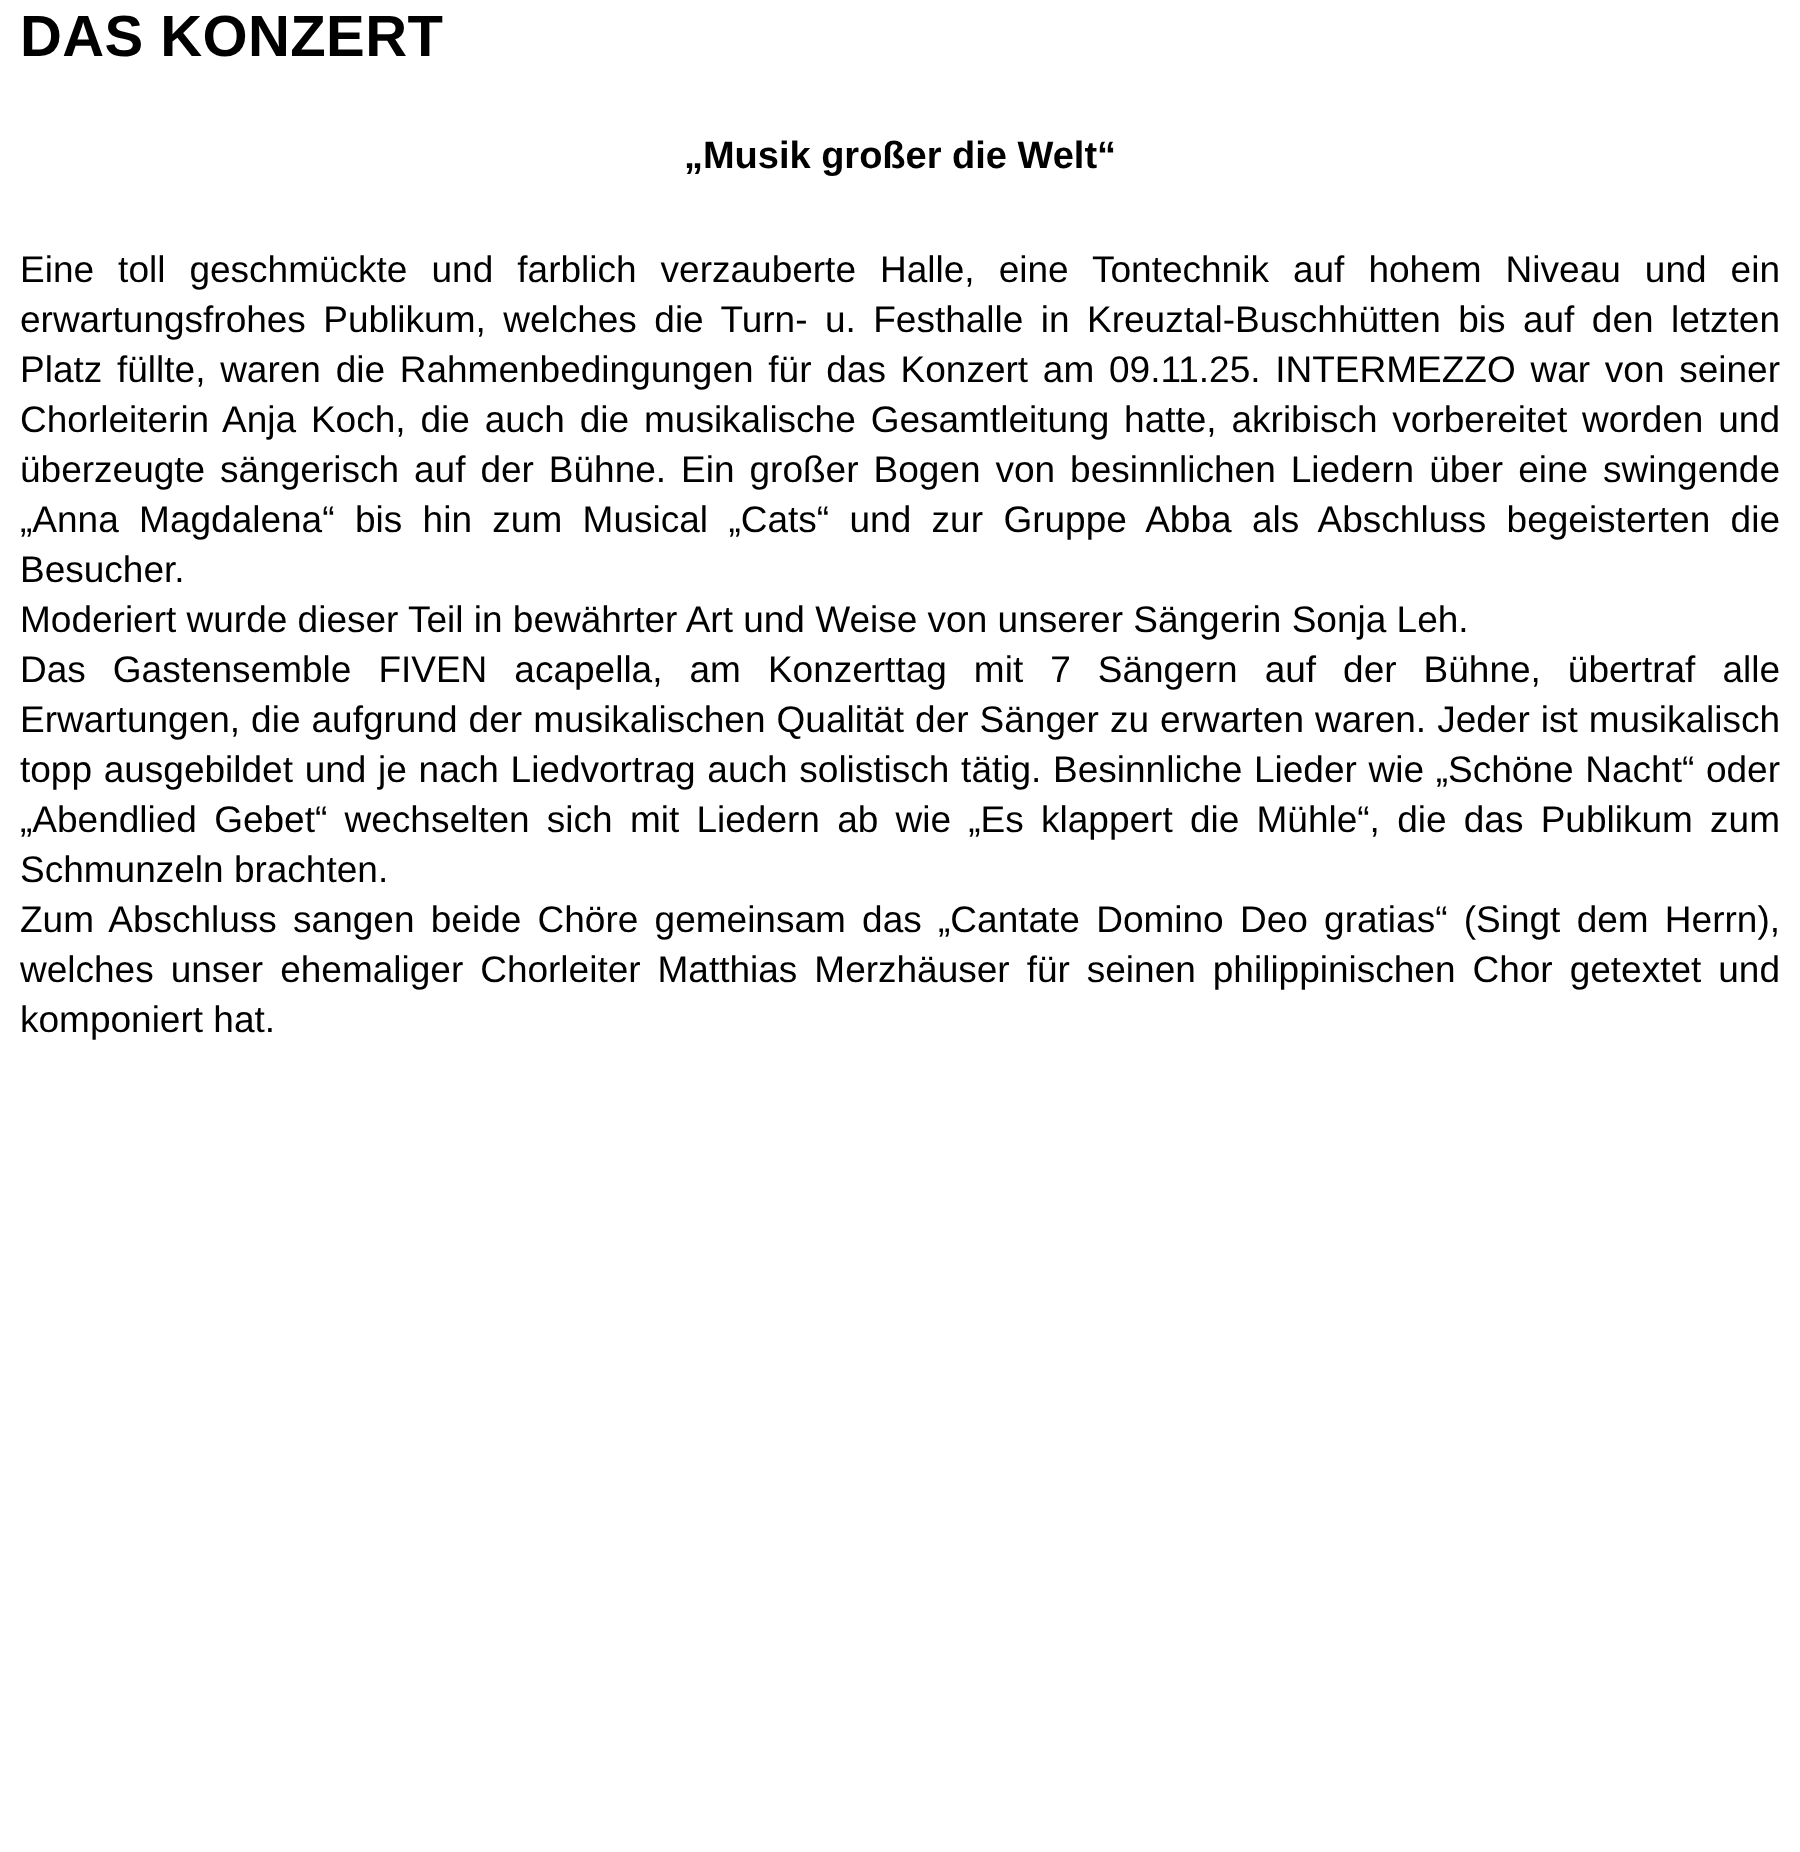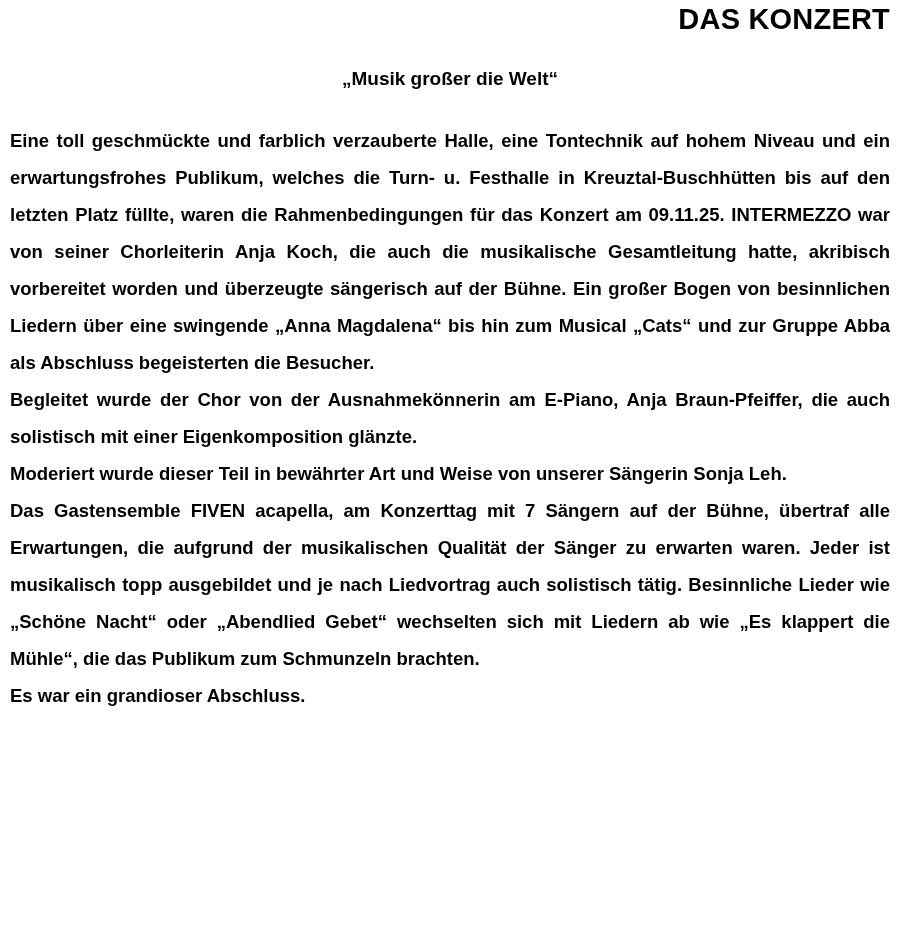--- a/index.html
+++ b/index.html
@@ -15,59 +15,58 @@
     overflow: hidden;
   }
   .page {
     width: 900px;
     height: 926px;
     box-sizing: border-box;
     padding: 0 10px;
     position: relative;
   }
   .doc-title {
-    text-align: right;
+    text-align: left;
     font-size: 29px;
     font-weight: bold;
     line-height: 1.1;
     margin: 4px 0 16px 0;
     letter-spacing: 0.2px;
   }
   .doc-subtitle {
     text-align: center;
     font-size: 19px;
     font-weight: bold;
     line-height: 1.2;
     margin: 32px 0 0 0;
   }
   .body-block {
     margin-top: 31px;
   }
   p.para {
     font-size: 18.5px;
-    font-weight: bold;
-    line-height: 37px;
+    font-weight: normal;
+    line-height: 25px;
     text-align: justify;
     text-justify: inter-word;
     margin: 0;
     padding: 0;
     hyphens: none;
   }
   
 </style>
 </head>
 <body>
 
 <div class="page">
 
   <h1 class="doc-title">DAS KONZERT</h1>
 
   <h2 class="doc-subtitle">„Musik großer die Welt“</h2>
 
   <div class="body-block">
     <p class="para">Eine toll geschmückte und farblich verzauberte Halle, eine Tontechnik auf hohem Niveau und ein erwartungsfrohes Publikum, welches die Turn- u. Festhalle in Kreuztal-Buschhütten bis auf den letzten Platz füllte, waren die Rahmenbedingungen für das Konzert am 09.11.25. INTERMEZZO war von seiner Chorleiterin Anja Koch, die auch die musikalische Gesamtleitung hatte, akribisch vorbereitet worden und überzeugte sängerisch auf der Bühne. Ein großer Bogen von besinnlichen Liedern über eine swingende „Anna Magdalena“ bis hin zum Musical „Cats“ und zur Gruppe Abba als Abschluss begeisterten die Besucher.</p>
-    <p class="para">Begleitet wurde der Chor von der Ausnahmekönnerin am E-Piano, Anja Braun-Pfeiffer, die auch solistisch mit einer Eigenkomposition glänzte.</p>
     <p class="para">Moderiert wurde dieser Teil in bewährter Art und Weise von unserer Sängerin Sonja Leh.</p>
     <p class="para">Das Gastensemble FIVEN acapella, am Konzerttag mit 7 Sängern auf der Bühne, übertraf alle Erwartungen, die aufgrund der musikalischen Qualität der Sänger zu erwarten waren. Jeder ist musikalisch topp ausgebildet und je nach Liedvortrag auch solistisch tätig. Besinnliche Lieder wie „Schöne Nacht“ oder „Abendlied Gebet“ wechselten sich mit Liedern ab wie „Es klappert die Mühle“, die das Publikum zum Schmunzeln brachten.</p>
-    <p class="para">Es war ein grandioser Abschluss.</p>
+    <p class="para">Zum Abschluss sangen beide Chöre gemeinsam das „Cantate Domino Deo gratias“ (Singt dem Herrn), welches unser ehemaliger Chorleiter Matthias Merzhäuser für seinen philippinischen Chor getextet und komponiert hat.</p>
   </div>
 
 </div>
 
 </body></html>

